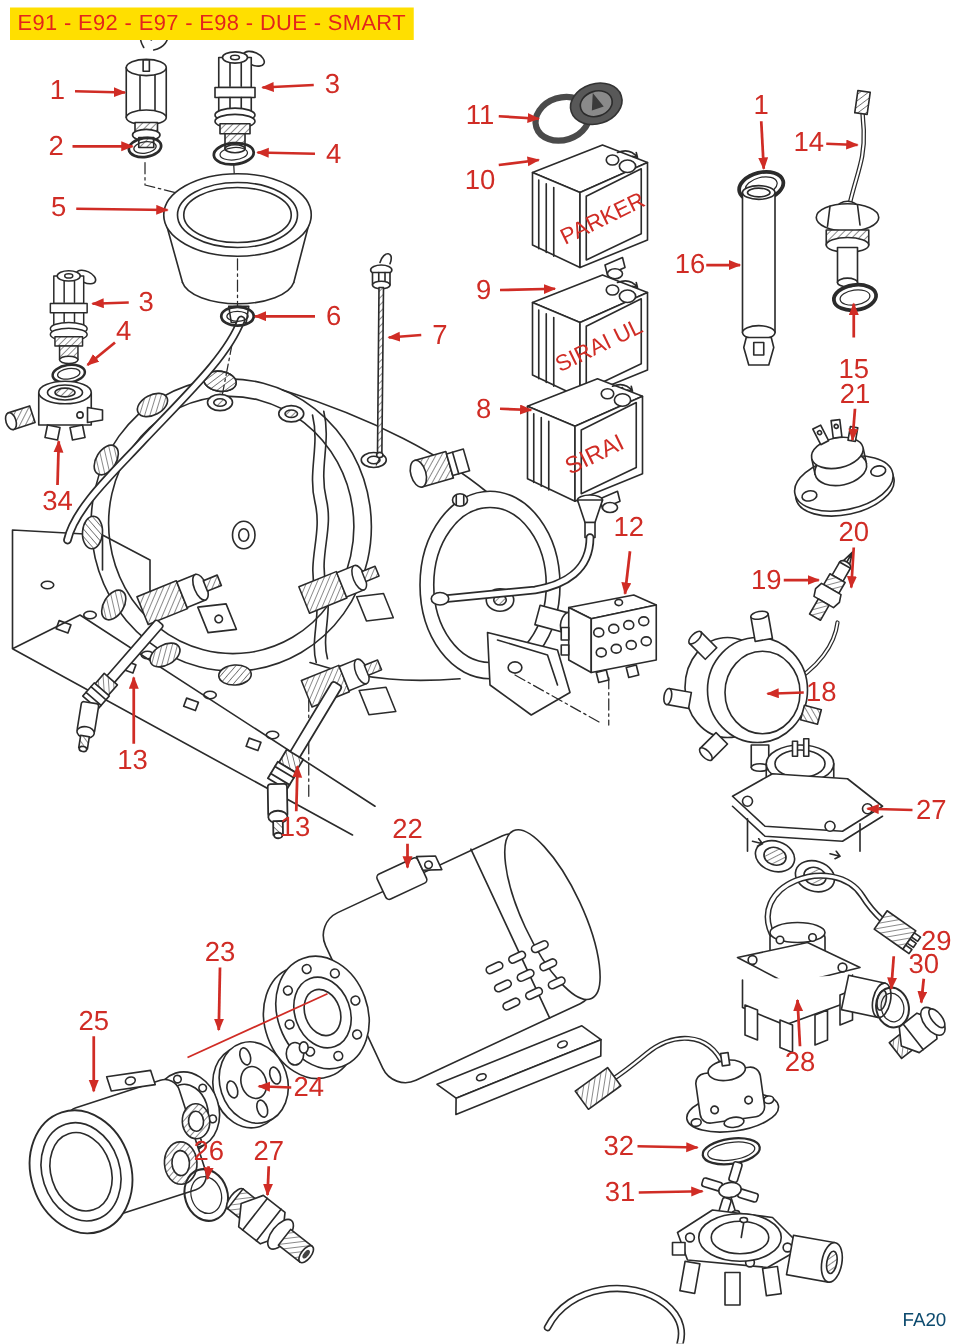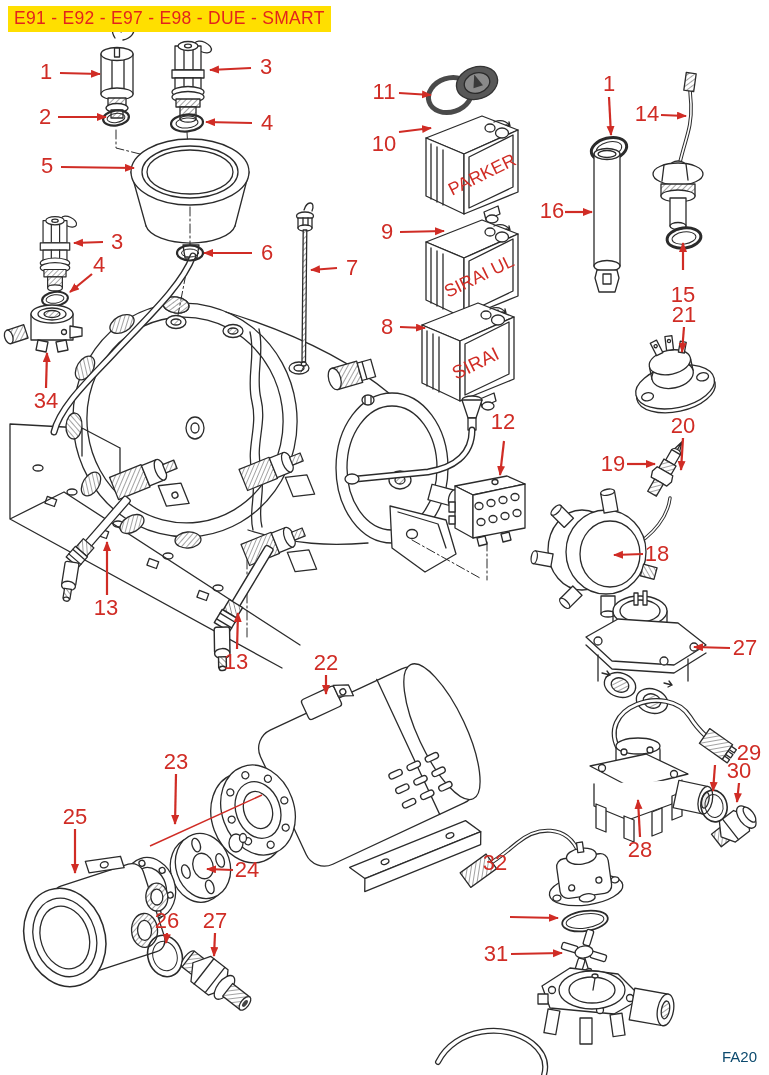--- a/index.html
+++ b/index.html
@@ -719,17 +719,17 @@
       <div class="callout-num" style="left: 745px; top: 648px;">27</div>
       <div class="callout-num" style="left: 640px; top: 850px;">28</div>
       <div class="callout-num" style="left: 716px; top: 753px; margin-left: 33px;">29</div>
       <div class="callout-num" style="left: 739px; top: 771px;">30</div>
       <div class="callout-num" style="left: 326px; top: 663px;">22</div>
       <div class="callout-num" style="left: 176px; top: 762px;">23</div>
       <div class="callout-num" style="left: 247px; top: 870px;">24</div>
       <div class="callout-num" style="left: 75px; top: 817px;">25</div>
       <div class="callout-num" style="left: 167px; top: 921px;">26</div>
       <div class="callout-num" style="left: 215px; top: 921px;">27</div>
-      <div class="callout-num" style="left: 495px; top: 863px;">32</div>
+      <div class="callout-num" style="left: 495px; top: 917px;">32</div>
       <div class="callout-num" style="left: 496px; top: 954px;">31</div>
     </div>
   <div class="page-code">FA20</div>
 </div>
 
 </body></html>

